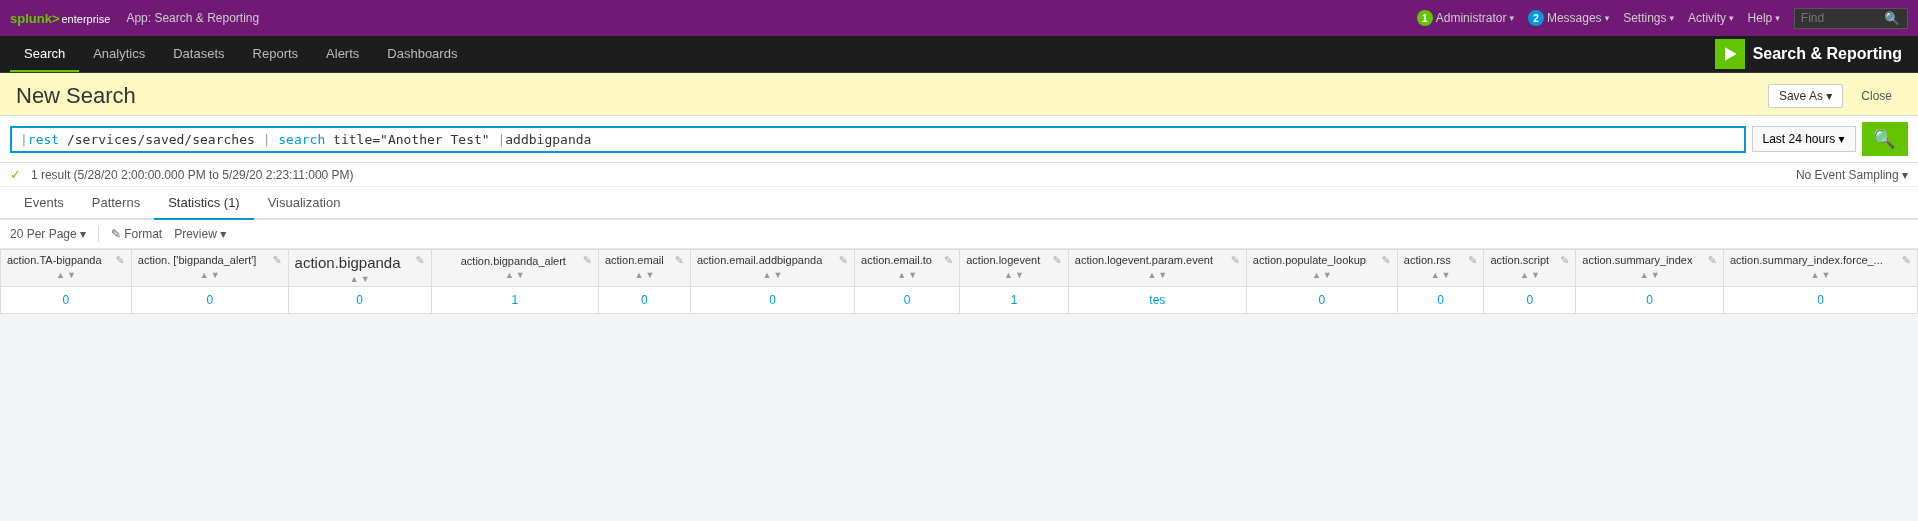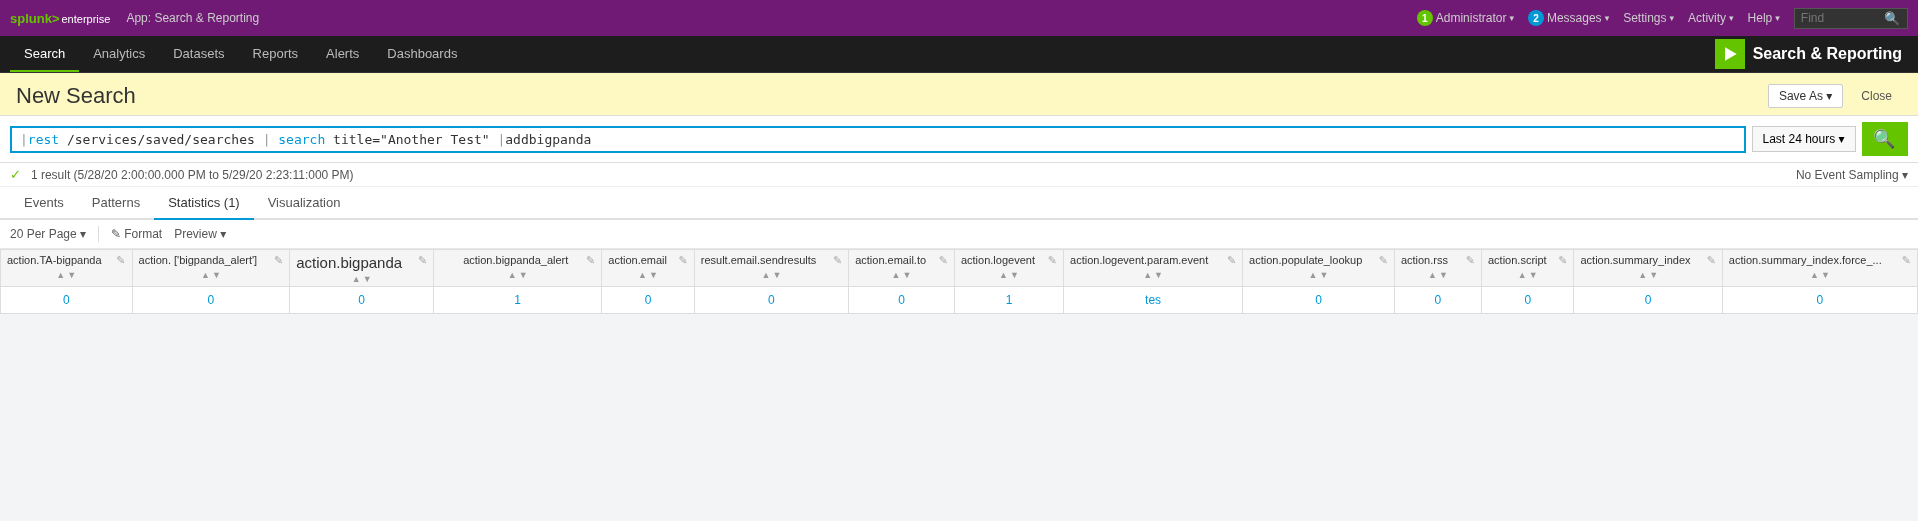--- a/index.html
+++ b/index.html
@@ -349,42 +349,42 @@
       <div style="display:flex;align-items:flex-start;justify-content:space-between;">
         <span style="font-size:15px;color:#333;word-break:break-all;">action.bigpanda</span>
         <span style="color:#aaa;font-size:11px;cursor:pointer;margin-left:4px;">✎</span>
       </div>
       <div style="display:flex;justify-content:center;gap:2px;margin-top:3px;">
         <span style="color:#999;font-size:9px;cursor:pointer;">▲</span>
         <span style="color:#999;font-size:9px;cursor:pointer;">▼</span>
       </div>
     </th>
           <th style="position: relative; padding: 4px 6px 2px; min-width: 80px;">
-      <div style="display:flex;align-items:flex-start;justify-content:space-between;margin-left:23px;">
+      <div style="display:flex;align-items:center;justify-content:space-between;margin-left:23px;">
         <span style="font-size:11px;color:#333;word-break:break-all;">action.bigpanda_alert</span>
         <span style="color:#aaa;font-size:11px;cursor:pointer;margin-left:4px;">✎</span>
       </div>
       <div style="display:flex;justify-content:center;gap:2px;margin-top:3px;">
         <span style="color:#999;font-size:9px;cursor:pointer;">▲</span>
         <span style="color:#999;font-size:9px;cursor:pointer;">▼</span>
       </div>
     </th>
           <th style="position: relative; padding: 4px 6px 2px; min-width: 80px;">
       <div style="display:flex;align-items:flex-start;justify-content:space-between;">
         <span style="font-size:11px;color:#333;word-break:break-all;">action.email</span>
         <span style="color:#aaa;font-size:11px;cursor:pointer;margin-left:4px;">✎</span>
       </div>
       <div style="display:flex;justify-content:center;gap:2px;margin-top:3px;">
         <span style="color:#999;font-size:9px;cursor:pointer;">▲</span>
         <span style="color:#999;font-size:9px;cursor:pointer;">▼</span>
       </div>
     </th>
           <th style="position: relative; padding: 4px 6px 2px; min-width: 80px;">
       <div style="display:flex;align-items:flex-start;justify-content:space-between;">
-        <span style="font-size:11px;color:#333;word-break:break-all;">result.email.sendresults</span>
+        <span style="font-size:11px;color:#333;word-break:break-all;">action.email.addbigpanda</span>
         <span style="color:#aaa;font-size:11px;cursor:pointer;margin-left:4px;">✎</span>
       </div>
       <div style="display:flex;justify-content:center;gap:2px;margin-top:3px;">
         <span style="color:#999;font-size:9px;cursor:pointer;">▲</span>
         <span style="color:#999;font-size:9px;cursor:pointer;">▼</span>
       </div>
     </th>
           <th style="position: relative; padding: 4px 6px 2px; min-width: 80px;">
       <div style="display:flex;align-items:flex-start;justify-content:space-between;">
         <span style="font-size:11px;color:#333;word-break:break-all;">action.email.to</span>

